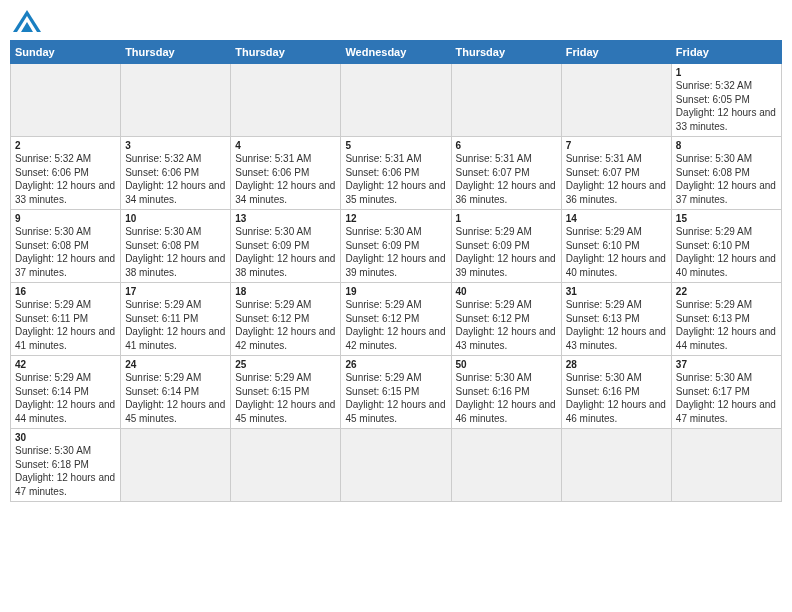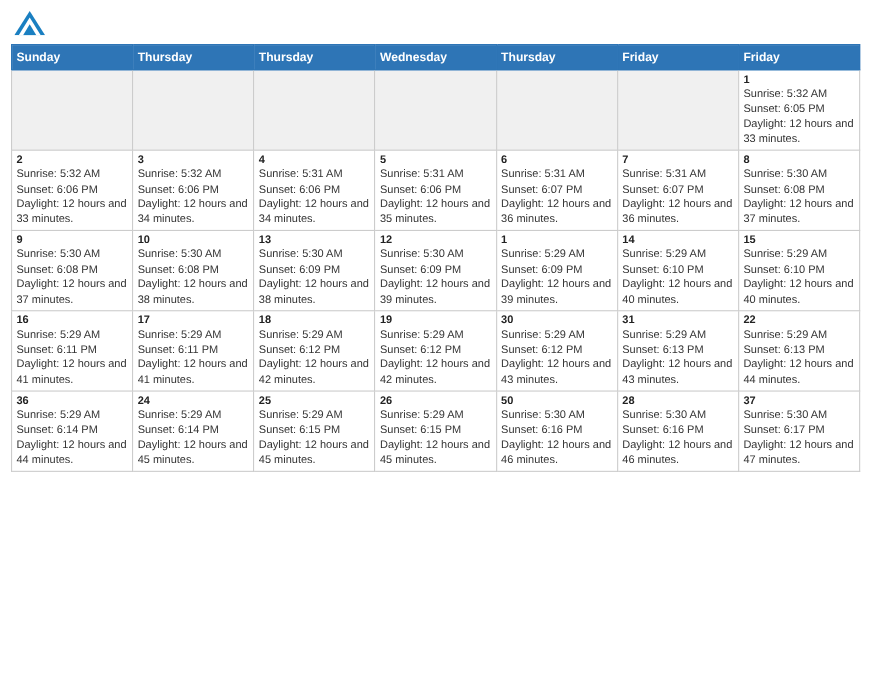--- a/index.html
+++ b/index.html
@@ -213,35 +213,35 @@
           </td>
           <td>
             <span class="day-number">18</span>
             <div class="day-info">Sunrise: 5:29 AM<br>Sunset: 6:12 PM<br>Daylight: 12 hours and 42 minutes.</div>
           </td>
           <td>
             <span class="day-number">19</span>
             <div class="day-info">Sunrise: 5:29 AM<br>Sunset: 6:12 PM<br>Daylight: 12 hours and 42 minutes.</div>
           </td>
           <td>
-            <span class="day-number">30</span>
+            <span class="day-number">40</span>
             <div class="day-info">Sunrise: 5:29 AM<br>Sunset: 6:12 PM<br>Daylight: 12 hours and 43 minutes.</div>
           </td>
           <td>
             <span class="day-number">31</span>
             <div class="day-info">Sunrise: 5:29 AM<br>Sunset: 6:13 PM<br>Daylight: 12 hours and 43 minutes.</div>
           </td>
           <td>
             <span class="day-number">22</span>
             <div class="day-info">Sunrise: 5:29 AM<br>Sunset: 6:13 PM<br>Daylight: 12 hours and 44 minutes.</div>
           </td>
         </tr>
         <tr>
           <td>
-            <span class="day-number">36</span>
+            <span class="day-number">42</span>
             <div class="day-info">Sunrise: 5:29 AM<br>Sunset: 6:14 PM<br>Daylight: 12 hours and 44 minutes.</div>
           </td>
           <td>
             <span class="day-number">24</span>
             <div class="day-info">Sunrise: 5:29 AM<br>Sunset: 6:14 PM<br>Daylight: 12 hours and 45 minutes.</div>
           </td>
           <td>
             <span class="day-number">25</span>
             <div class="day-info">Sunrise: 5:29 AM<br>Sunset: 6:15 PM<br>Daylight: 12 hours and 45 minutes.</div>
           </td>
@@ -254,16 +254,28 @@
             <div class="day-info">Sunrise: 5:30 AM<br>Sunset: 6:16 PM<br>Daylight: 12 hours and 46 minutes.</div>
           </td>
           <td>
             <span class="day-number">28</span>
             <div class="day-info">Sunrise: 5:30 AM<br>Sunset: 6:16 PM<br>Daylight: 12 hours and 46 minutes.</div>
           </td>
           <td>
             <span class="day-number">37</span>
             <div class="day-info">Sunrise: 5:30 AM<br>Sunset: 6:17 PM<br>Daylight: 12 hours and 47 minutes.</div>
           </td>
+        </tr>
+        <tr>
+          <td class="last-row">
+            <span class="day-number">30</span>
+            <div class="day-info">Sunrise: 5:30 AM<br>Sunset: 6:18 PM<br>Daylight: 12 hours and 47 minutes.</div>
+          </td>
+          <td class="last-row empty"></td>
+          <td class="last-row empty"></td>
+          <td class="last-row empty"></td>
+          <td class="last-row empty"></td>
+          <td class="last-row empty"></td>
+          <td class="last-row empty"></td>
         </tr>
       </tbody>
   </table>
 </div>
 
 </body></html>

